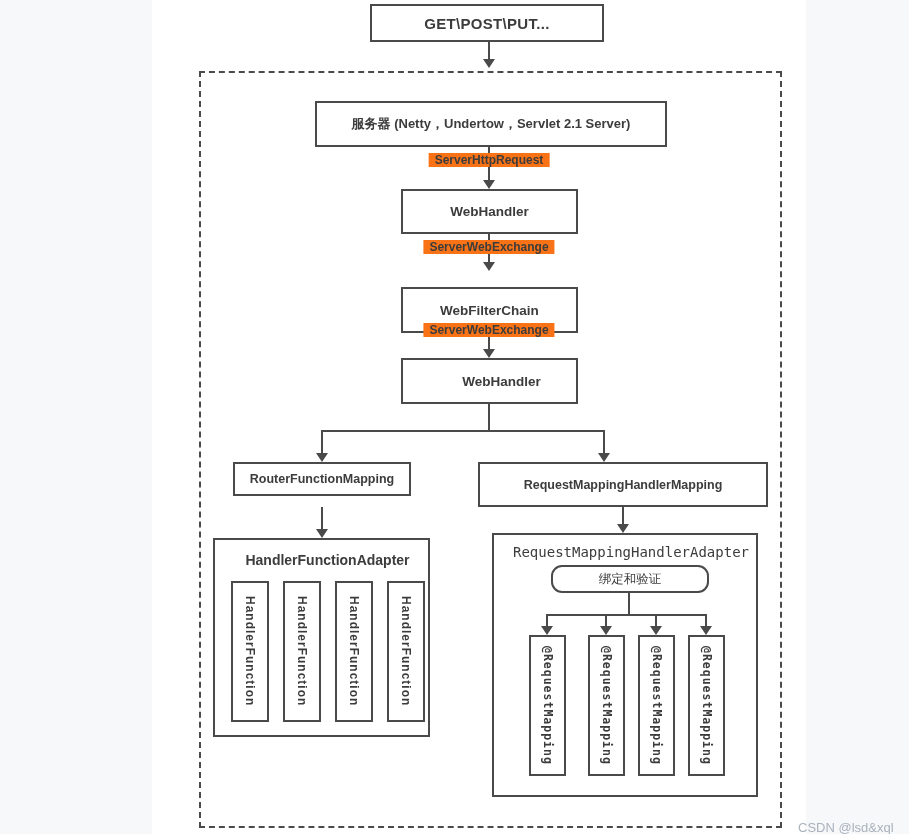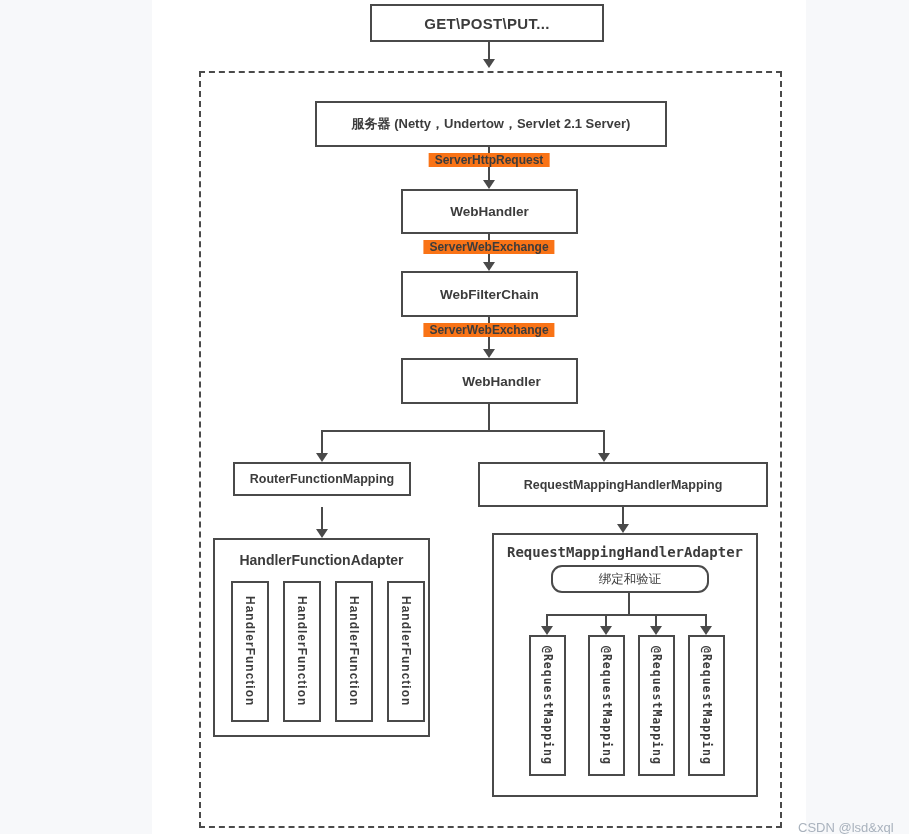--- a/index.html
+++ b/index.html
@@ -33,23 +33,23 @@
     position:absolute; transform:translateX(-50%);
     background:#f97316; padding:0 6px; z-index:5;
     font-weight:bold; font-size:12px; color:#3c3c3c; white-space:nowrap;
   }
   .container {
     position:absolute; box-sizing:border-box;
     border:2px solid #4a4a4a; background:#ffffff; z-index:3;
   }
   .container-title {
     position:absolute; width:100%; text-align:center;
-    font-weight:bold; font-size:14px; color:#3c3c3c; white-space:nowrap;
+    font-weight:bold; font-size:14px; color:#3c3c3c; white-space:nowrap;margin-left:6px;
   }
-  .mono { font-family:"DejaVu Sans Mono", monospace; font-weight:700; }
+  .mono { font-family:"DejaVu Sans Mono", monospace; font-weight:400; }
   .vbox {
     position:absolute; box-sizing:border-box;
     border:2px solid #4a4a4a; background:#ffffff;
     display:flex; align-items:center; justify-content:center;
     writing-mode:vertical-rl; text-orientation:mixed;
     font-weight:bold; font-size:12px; letter-spacing:1px;
     color:#3c3c3c; z-index:4;
   }
   .vbox.mono { font-size:11.5px; letter-spacing:1px; }
   #watermark {
@@ -71,21 +71,21 @@
 <div class="box" style="left:315px; top:101px; width:352px; height:46px;">服务器 (Netty，Undertow，Servlet 2.1 Server)</div>
 <div class="vline" style="left:488px; top:147px; height:33px;"></div>
 <div class="arrow" style="left:483px; top:180px;"></div>
 <div class="lbl" style="left:489px; top:153px;">ServerHttpRequest</div>
 
 <div class="box" style="left:401px; top:189px; width:177px; height:45px; font-size:13.5px;">WebHandler</div>
 <div class="vline" style="left:488px; top:234px; height:28px;"></div>
 <div class="arrow" style="left:483px; top:262px;"></div>
 <div class="lbl" style="left:489px; top:240px;">ServerWebExchange</div>
 
-<div class="box" style="left:401px; top:271px; width:177px; height:46px; font-size:13.5px;">WebFilterChain</div>
+<div class="box" style="left:401px; top:287px; width:177px; height:46px; font-size:13.5px;">WebFilterChain</div>
 <div class="vline" style="left:488px; top:317px; height:32px;"></div>
 <div class="arrow" style="left:483px; top:349px;"></div>
 <div class="lbl" style="left:489px; top:323px;">ServerWebExchange</div>
 
 <div class="box" style="left:401px; top:358px; width:177px; height:46px; font-size:13.5px;padding-left:24px;">WebHandler</div>
 
 <div class="vline" style="left:488px; top:404px; height:28px;"></div>
 <div class="hline" style="left:321px; top:430px; width:284px;"></div>
 <div class="vline" style="left:321px; top:430px; height:23px;"></div>
 <div class="arrow" style="left:316px; top:453px;"></div>

